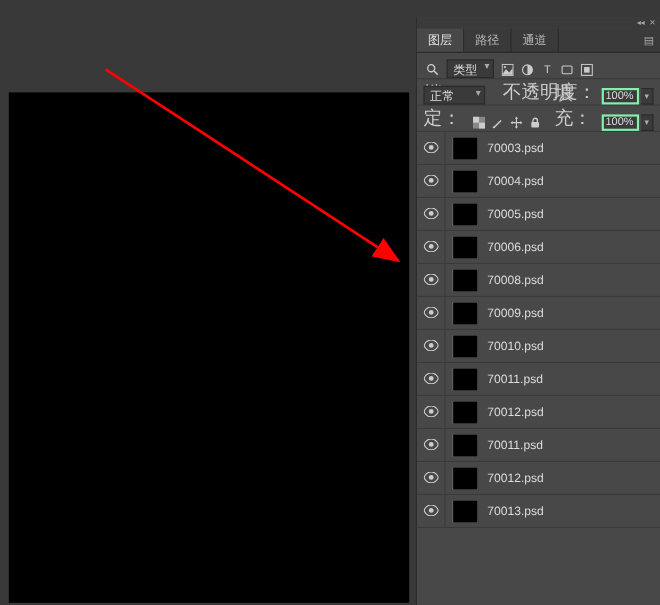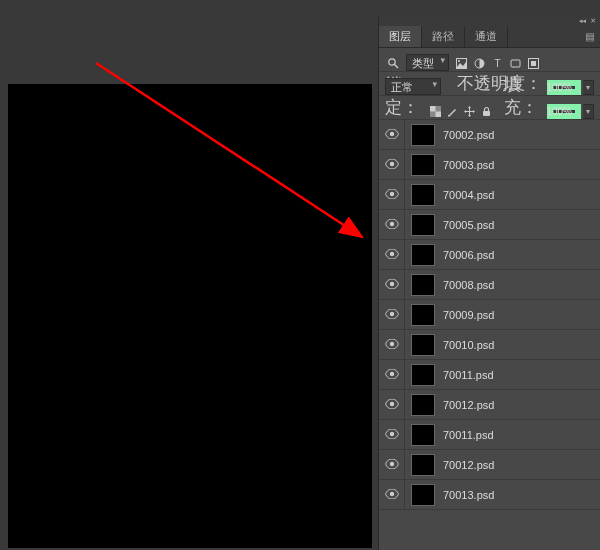--- a/index.html
+++ b/index.html
@@ -15,21 +15,21 @@
   .tab.active { background: #484848; color: #e0e0e0; }
   .tabmenu { margin-left: auto; width: 20px; display: flex; align-items: center; justify-content: center; color: #aaa; font-size: 10px; cursor: pointer; }
   .row { display: flex; align-items: flex-end; height: 24px; padding: 0 6px; gap: 5px; border-bottom: 1px solid #3a3a3a; }
   .search { width: 16px; height: 16px; display: flex; align-items: center; justify-content: center; color: #ccc; }
   .select { background: #3a3a3a; border: 1px solid #2a2a2a; color: #ddd; font-size: 11px; padding: 1px 14px 1px 5px; height: 17px; position: relative; cursor: pointer; }
   .select::after { content: "▾"; position: absolute; right: 3px; top: 0; font-size: 9px; color: #aaa; }
   .filter-icons { display: flex; gap: 3px; }
   .fi { width: 15px; height: 15px; display: flex; align-items: center; justify-content: center; color: #ccc; font-size: 10px; cursor: pointer; border: 1px solid transparent; }
   .label { font-size: 17px; color: #ccc; }
   .pct { display: flex; align-items: center; gap: 2px; }
-  .pct-box { background: #3a3a3a; border: 6px solid #86efac; color: #ddd; font-size: 10px; width: 34px; height: 15px; padding: 0 3px; display: flex; align-items: center; justify-content: flex-end; }
+  .pct-box { background: #3a3a3a; border: 2px solid #86efac; color: #ddd; font-size: 10px; width: 34px; height: 15px; padding: 0 3px; display: flex; align-items: center; justify-content: flex-end; }
   .pct-dd { width: 11px; height: 15px; background: #3a3a3a; border: 1px solid #2a2a2a; border-left: none; color: #aaa; font-size: 8px; display: flex; align-items: center; justify-content: center; cursor: pointer; }
   .lock-icons { display: flex; gap: 2px; }
   .li { width: 15px; height: 15px; display: flex; align-items: center; justify-content: center; color: #bbb; font-size: 10px; cursor: pointer; }
   .layer-list { flex: 1; overflow-y: auto; position: relative; }
   .layer { display: flex; align-items: center; height: 30px; border-bottom: 1px solid #3a3a3a; cursor: pointer; }
   .layer.selected { background: #6a7f9a; }
   .eye-col { width: 26px; display: flex; align-items: center; justify-content: center; border-right: 1px solid #3a3a3a; height: 100%; }
   .eye { color: #ccc; font-size: 12px; }
   .thumb { width: 24px; height: 22px; background: #000; margin: 0 8px 0 6px; border: 1px solid #666; }
   .layer.selected .thumb { border: 2px solid #d0d0d0; }
@@ -152,30 +152,20 @@
 
   <div class="layer-list" id="layer-list">
       <div class="layer">
         <div class="eye-col">
           <span class="eye"><svg width="14" height="10" viewBox="0 0 14 10">
               <path d="M7 0 C3 0 0.7 4 0.7 5 C0.7 6 3 10 7 10 C11 10 13.3 6 13.3 5 C13.3 4 11 0 7 0 Z" fill="none" stroke="#ccc" stroke-width="1"></path>
               <circle cx="7" cy="5" r="2.2" fill="#ccc"></circle>
             </svg></span>
         </div>
         <div class="thumb"></div>
-        <span class="layer-name">70002.psd</span>
-      </div>
-      <div class="layer">
-        <div class="eye-col">
-          <span class="eye"><svg width="14" height="10" viewBox="0 0 14 10">
-              <path d="M7 0 C3 0 0.7 4 0.7 5 C0.7 6 3 10 7 10 C11 10 13.3 6 13.3 5 C13.3 4 11 0 7 0 Z" fill="none" stroke="#ccc" stroke-width="1"></path>
-              <circle cx="7" cy="5" r="2.2" fill="#ccc"></circle>
-            </svg></span>
-        </div>
-        <div class="thumb"></div>
         <span class="layer-name">70003.psd</span>
       </div>
       <div class="layer">
         <div class="eye-col">
           <span class="eye"><svg width="14" height="10" viewBox="0 0 14 10">
               <path d="M7 0 C3 0 0.7 4 0.7 5 C0.7 6 3 10 7 10 C11 10 13.3 6 13.3 5 C13.3 4 11 0 7 0 Z" fill="none" stroke="#ccc" stroke-width="1"></path>
               <circle cx="7" cy="5" r="2.2" fill="#ccc"></circle>
             </svg></span>
         </div>
         <div class="thumb"></div>

